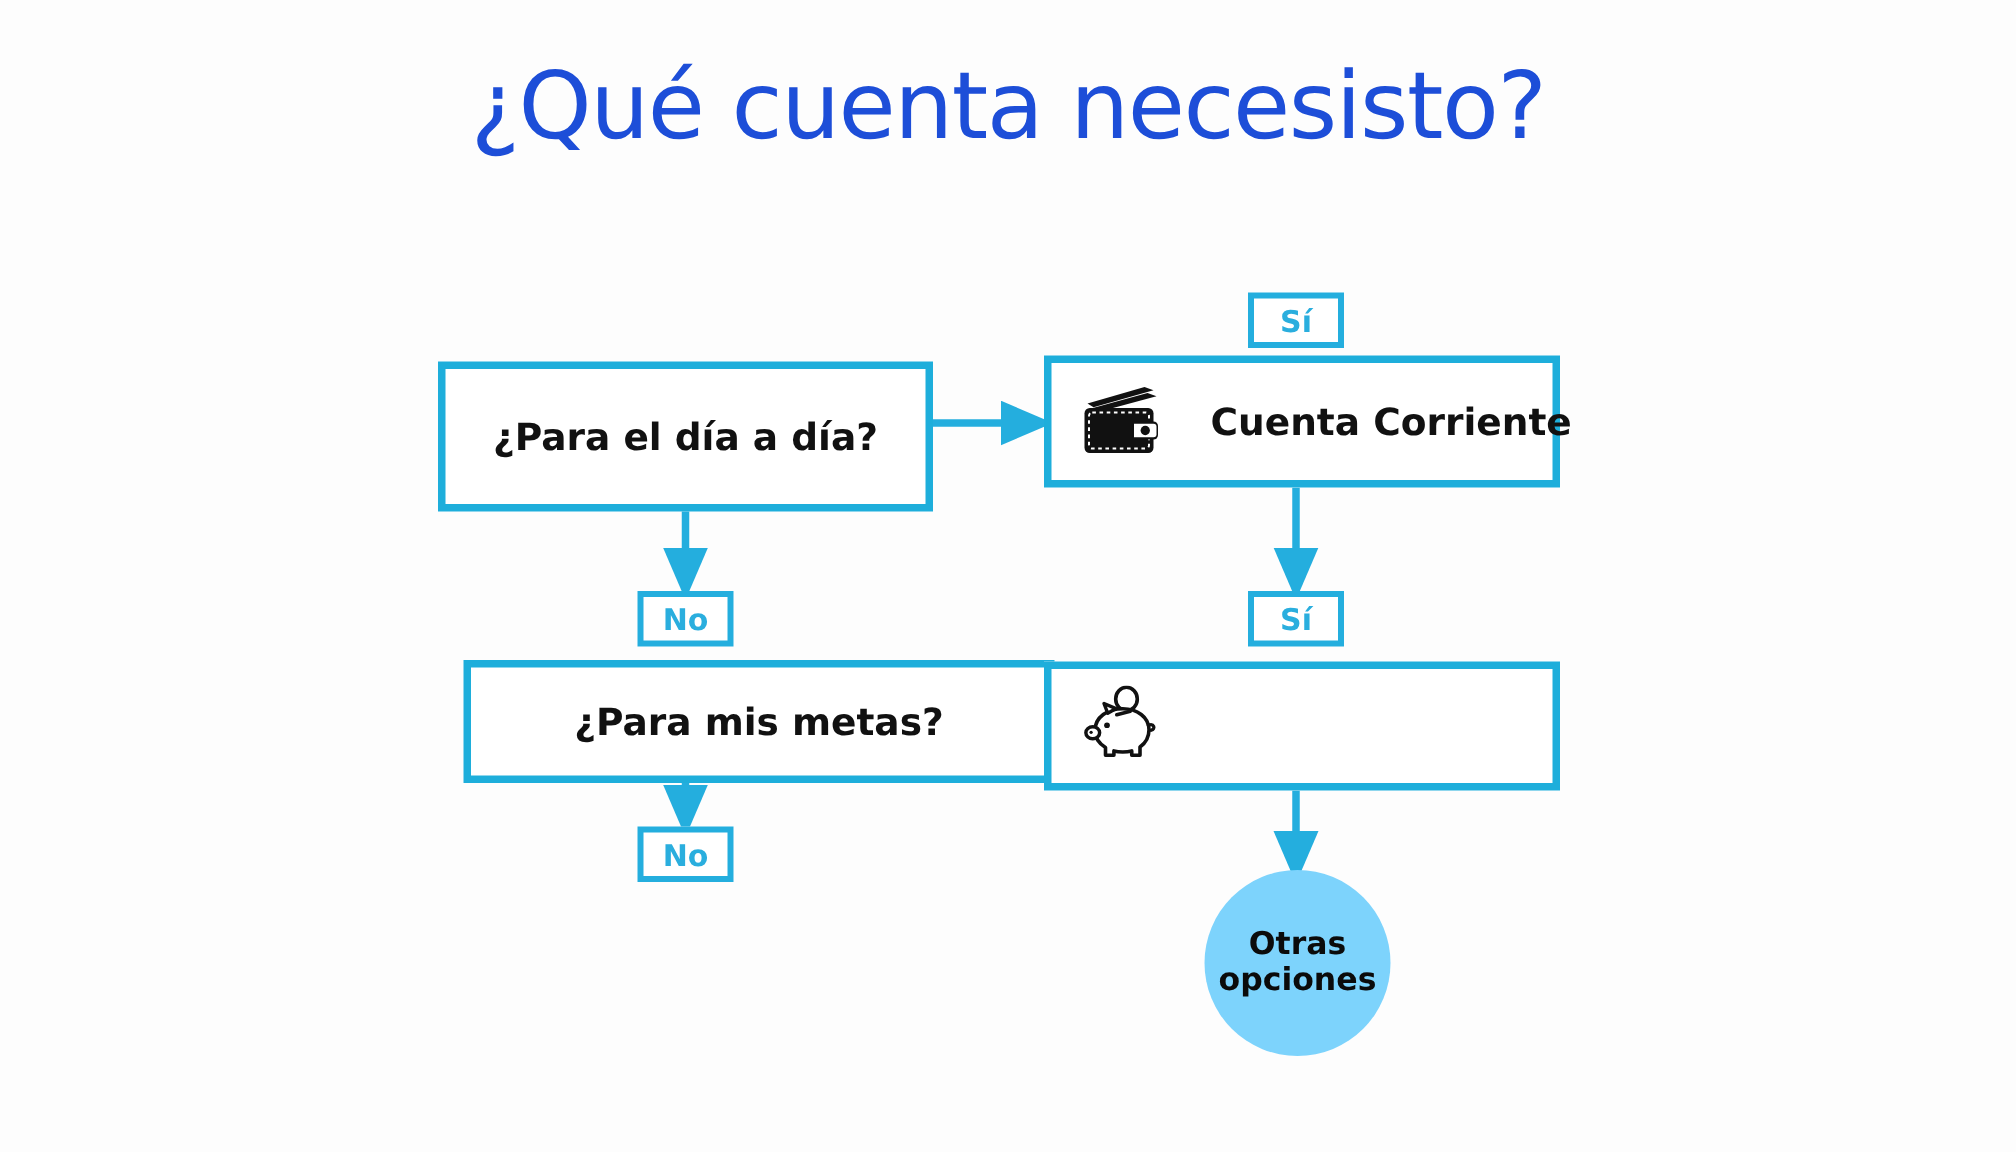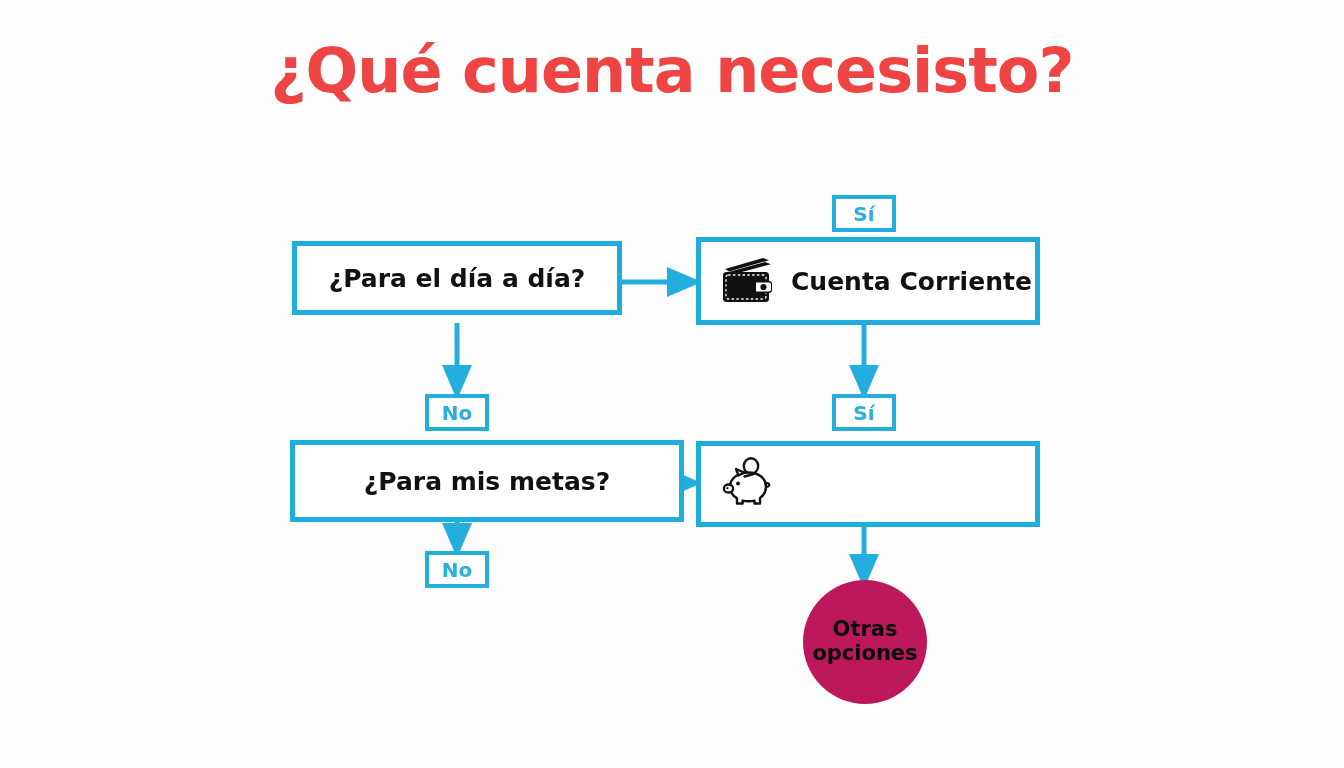--- a/index.html
+++ b/index.html
@@ -18,23 +18,23 @@
 
   
   #page-title {
     position: absolute;
     left: 0;
     top: 34px;
     width: 1344px;
     text-align: center;
     font-family: "DejaVu Sans", sans-serif;
     font-size: 62px;
-    font-weight: 700;
+    font-weight: 400;
     letter-spacing: -1px;
-    color: #ef4444;
+    color: #1d4ed8;
     white-space: nowrap;
   }
 
   
   #connectors {
     position: absolute;
     left: 0;
     top: 0;
     width: 1344px;
     height: 768px;
@@ -53,28 +53,29 @@
   .node-label {
     font-family: "DejaVu Sans", sans-serif;
     font-size: 25px;
     font-weight: 700;
     color: #111111;
     white-space: nowrap;
   }
   .node-box.with-icon {
     justify-content: flex-start;
     padding-left: 18px;
+    gap: 16px;
   }
   .node-box.with-icon .node-label {
     margin-left: 14px;
   }
 
   
-  #box-dia-a-dia   { left: 292px; top: 241px; width: 330px; height: 74px; }
-  #box-mis-metas   { left: 290px; top: 440px; width: 394px; height: 82px; }
+  #box-dia-a-dia   { left: 292px; top: 241px; width: 330px; height: 100px; }
+  #box-mis-metas   { left: 309px; top: 440px; width: 394px; height: 82px; }
 
   
   #box-cuenta-corriente { left: 696px; top: 237px; width: 344px; height: 88px; }
   #box-cuenta-ahoros    { left: 696px; top: 441px; width: 344px; height: 86px; }
 
   
   .tag-box {
     position: absolute;
     box-sizing: border-box;
     border: 4px solid #24aede;
@@ -96,21 +97,21 @@
   #tag-no-bottom  { left: 425px; top: 551px; width: 64px; height: 37px; }
 
   
   #circle-otras-opciones {
     position: absolute;
     left: 803px;
     top: 580px;
     width: 124px;
     height: 124px;
     border-radius: 50%;
-    background: #be185d;
+    background: #7dd3fc;
     display: flex;
     flex-direction: column;
     align-items: center;
     justify-content: center;
     text-align: center;
   }
   #circle-otras-opciones .circle-line {
     font-family: "DejaVu Sans", sans-serif;
     font-size: 21px;
     font-weight: 700;

